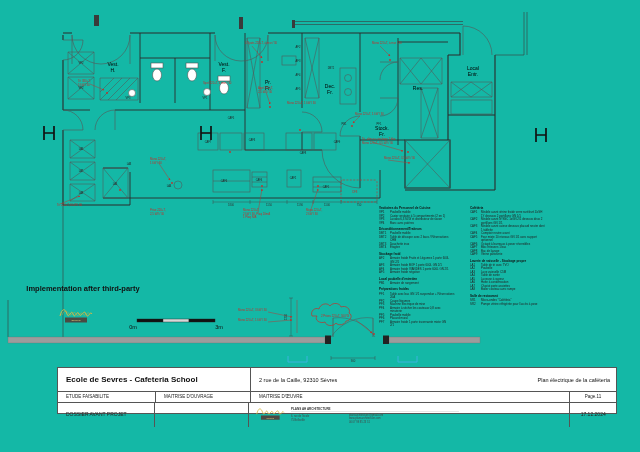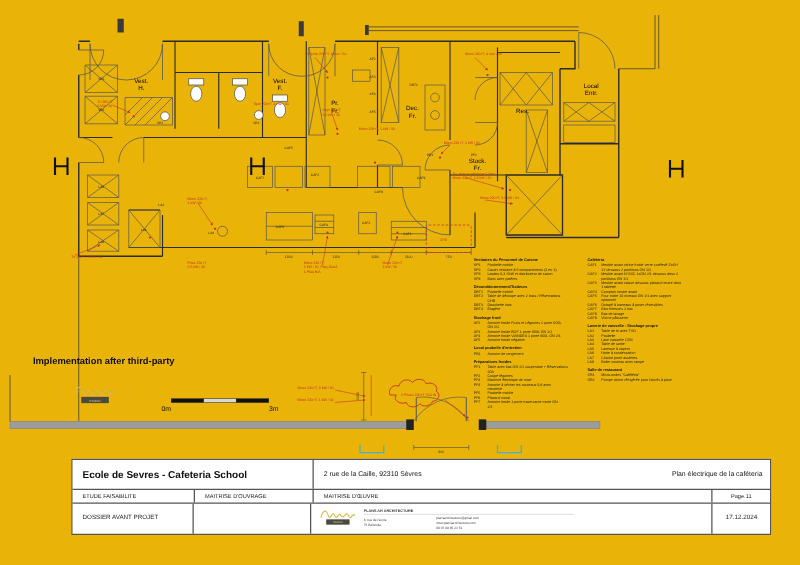--- a/index.html
+++ b/index.html
@@ -1,24 +1,24 @@
 <!DOCTYPE html>
 <html><head>
 <meta charset="utf-8">
 <style>
   html,body{margin:0;padding:0;background:#e8e8e8;}
-  .page{position:relative;width:640px;height:452px;background:#eab308;overflow:hidden;
+  .page{position:relative;width:640px;height:452px;background:#14b8a6;overflow:hidden;
         font-family:"Liberation Sans",sans-serif;}
   svg.plan{position:absolute;left:0;top:0;}
   svg text{font-family:"Liberation Sans",sans-serif;}
   
   .impl-note{position:absolute;left:16px;top:284px;width:134px;text-align:center;
              font-weight:bold;font-size:7.5px;line-height:1.3;color:#111;}
   
-  .tb{position:absolute;left:57px;top:367px;width:560px;height:61px;border:1px solid #555;
+  .tb{position:absolute;left:57px;top:367px;width:560px;height:47px;border:1px solid #555;
       box-sizing:border-box;background:#fff;color:#111;}
   .tb .r1{height:24px;display:flex;border-bottom:1px solid #555;box-sizing:border-box;}
   .tb .c-proj{width:193px;border-right:1px solid #555;box-sizing:border-box;
               font-weight:bold;font-size:8px;padding:7px 0 0 8px;white-space:nowrap;}
   .tb .c-addr{flex:1;font-size:5.5px;padding:9px 0 0 8px;}
   .tb .c-plan{width:150px;font-size:5.5px;text-align:right;padding:9px 6px 0 0;}
   .tb .r2{height:11px;display:flex;border-bottom:1px solid #555;box-sizing:border-box;
           font-size:4.5px;color:#222;}
   .tb .r3{height:24px;display:flex;font-size:5px;color:#222;}
   .tb .k1{width:98px;border-right:1px solid #555;box-sizing:border-box;padding:2px 0 0 8px;}

